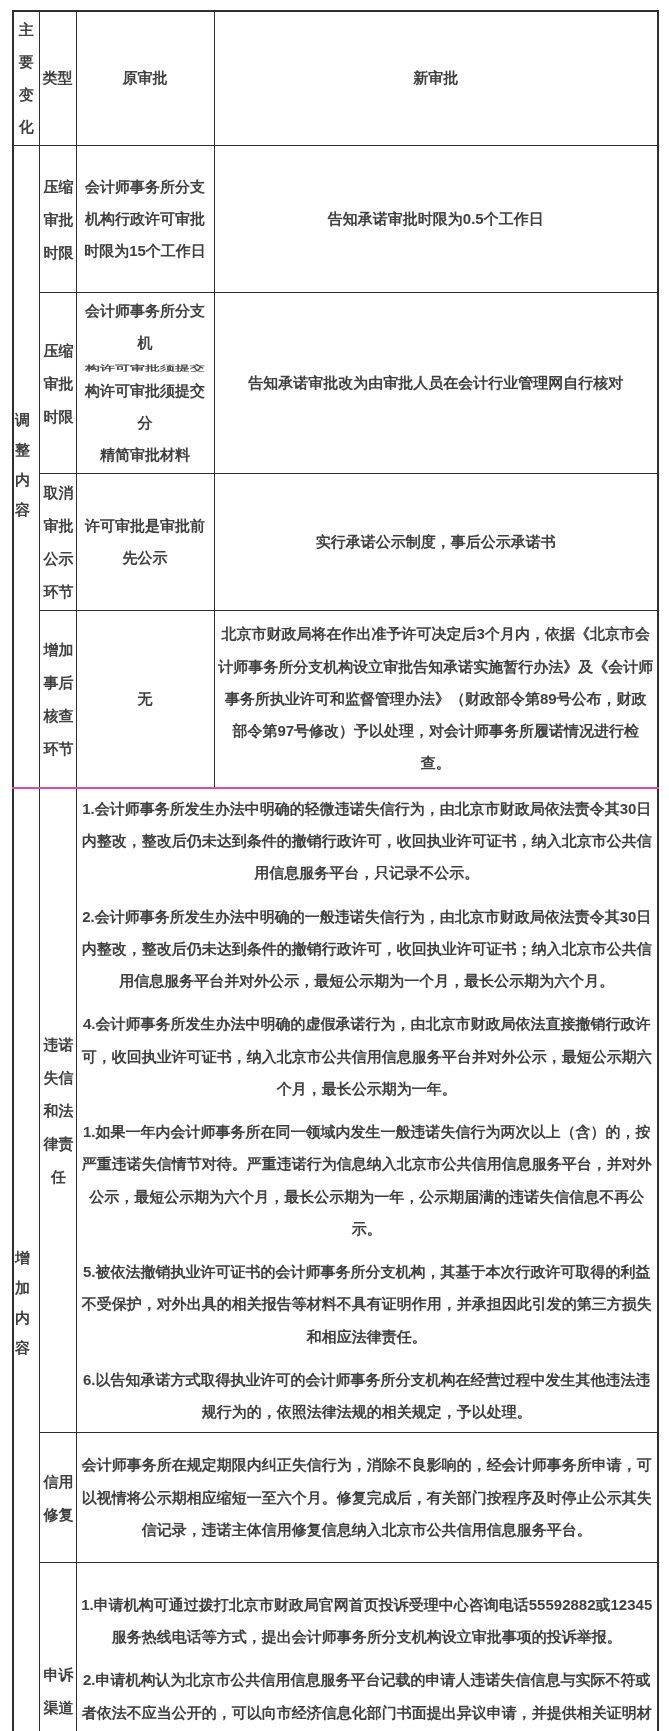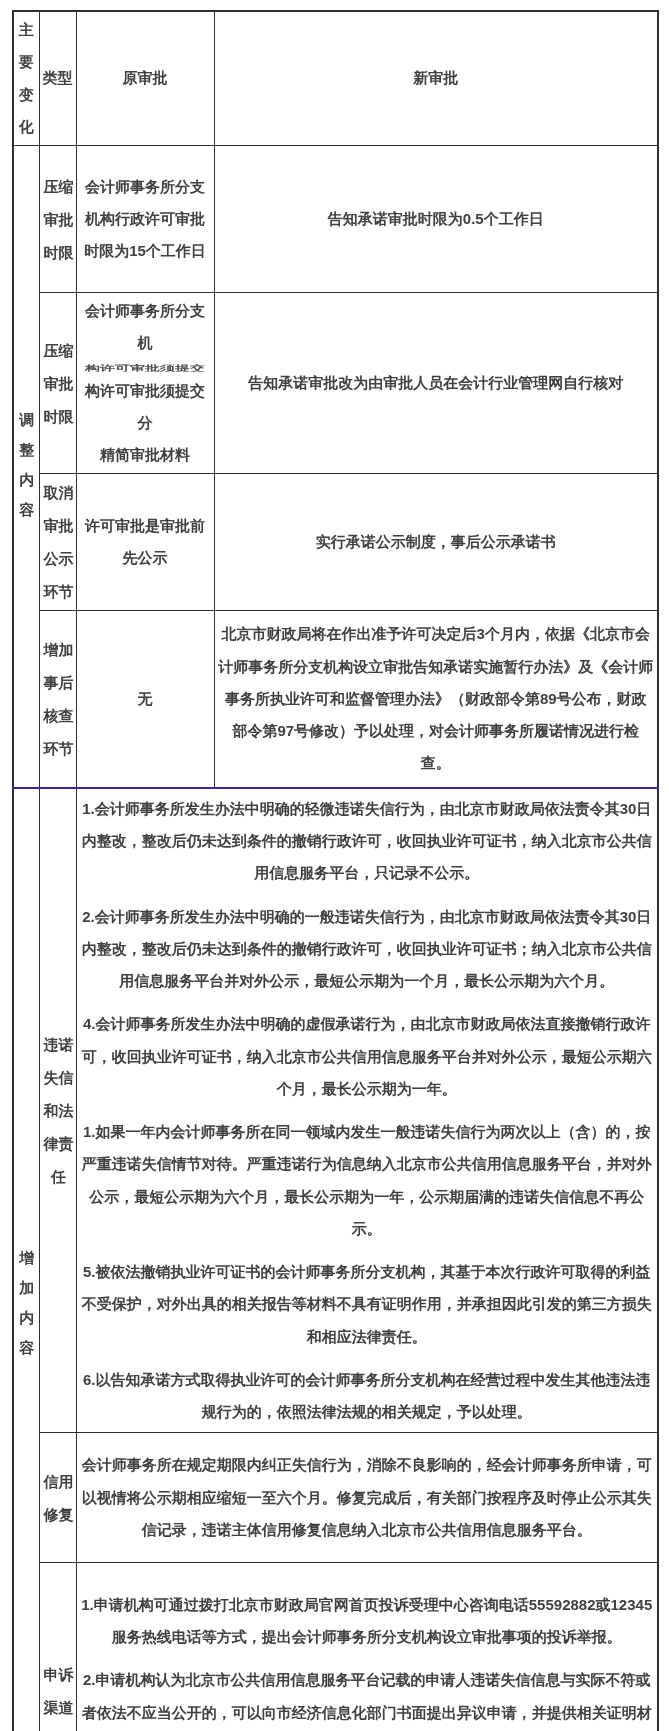--- a/index.html
+++ b/index.html
@@ -20,31 +20,31 @@
     font-weight:bold;
     font-size:15px;
     line-height:2.15;
     vertical-align:middle;
     padding:2px 3px;
     word-break:break-all;
     overflow:hidden;
   }
   th { text-align:center; }
   td { text-align:center; }
-  .col-label { text-align:center; line-height:2.0; padding:2px 0 4px 1px; }
+  .col-label { text-align:left; line-height:2.0; padding:2px 0 4px 1px; }
   .col-type  { line-height:2.2; padding:2px 0 2px 2px; }
   .h-head { height:78px; }
   .h-r1 { height:147px; }
   .h-r2 { height:148px; }
   .h-r3 { height:135px; }
   .h-r4 { height:177px; }
   .h-r5 { height:645px; }
   .h-r6 { height:130px; }
   .h-r7 { height:257px; }
-  tr.section-start td { border-top:2px solid #4c1d95; }
+  tr.section-start td { border-top:2px solid #ec4899; }
   .content-cell p { margin:0; }
   .content-cell p + p { margin-top:11px; }
   .line { display:block; }
   .squashed {
     height:15px; line-height:15px;
     transform:scaleY(0.55);
     transform-origin:50% 50%;
     overflow:hidden;
     color:#4a4a4a;
   }

